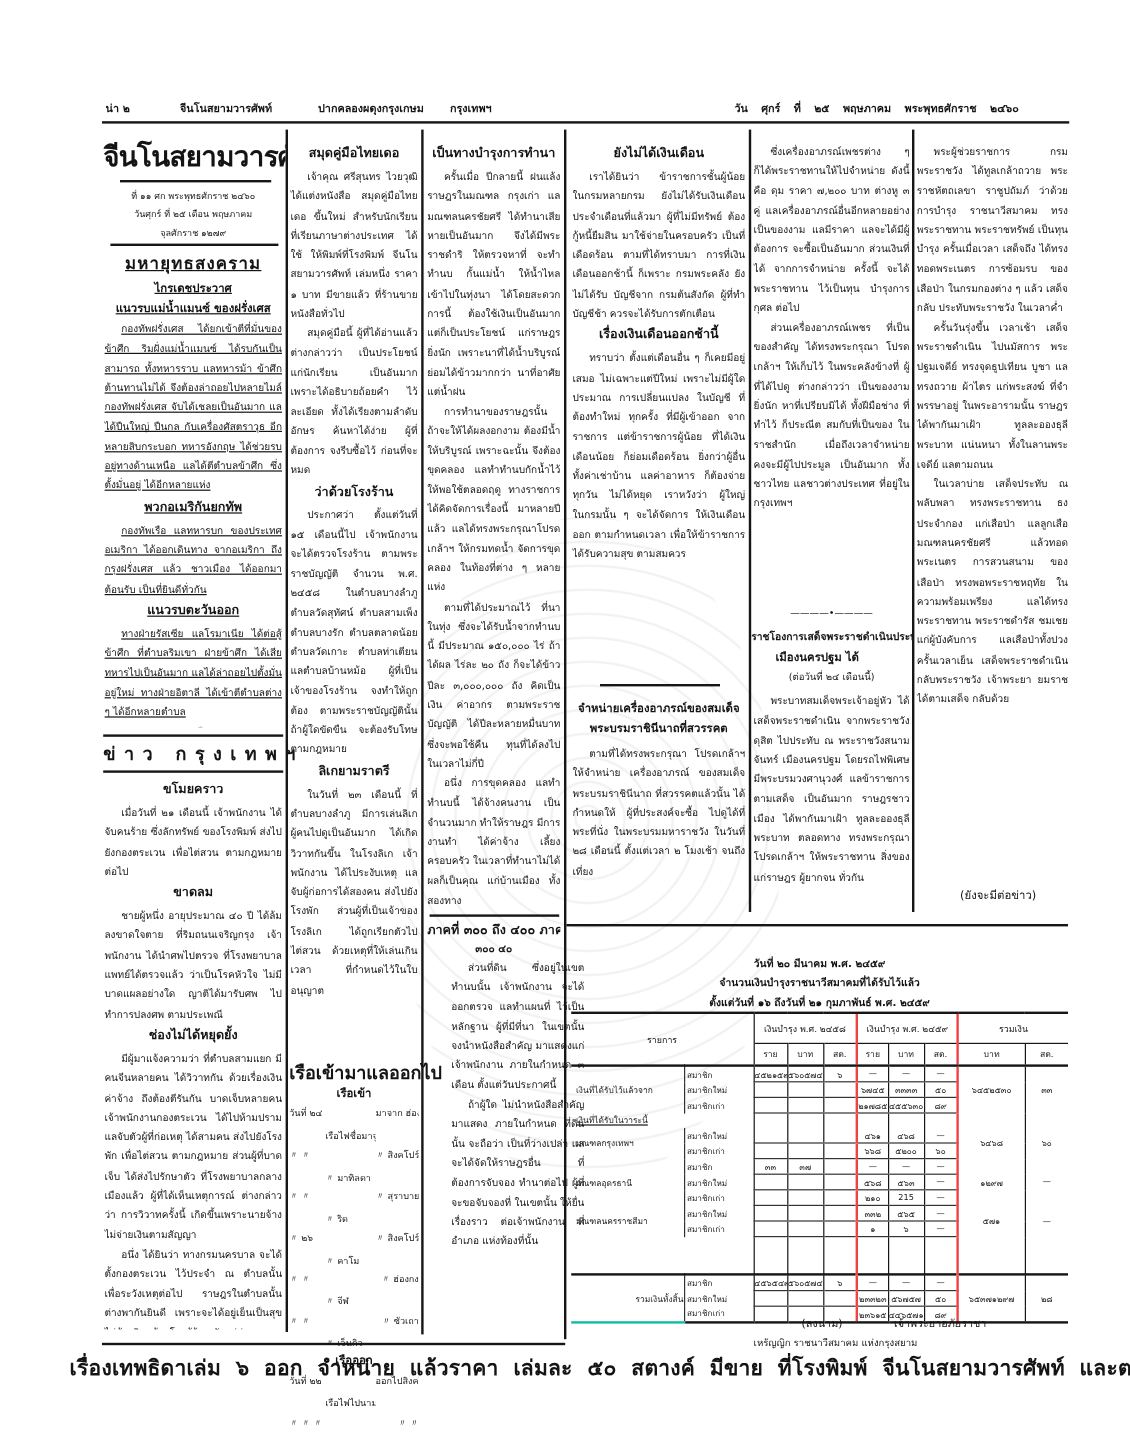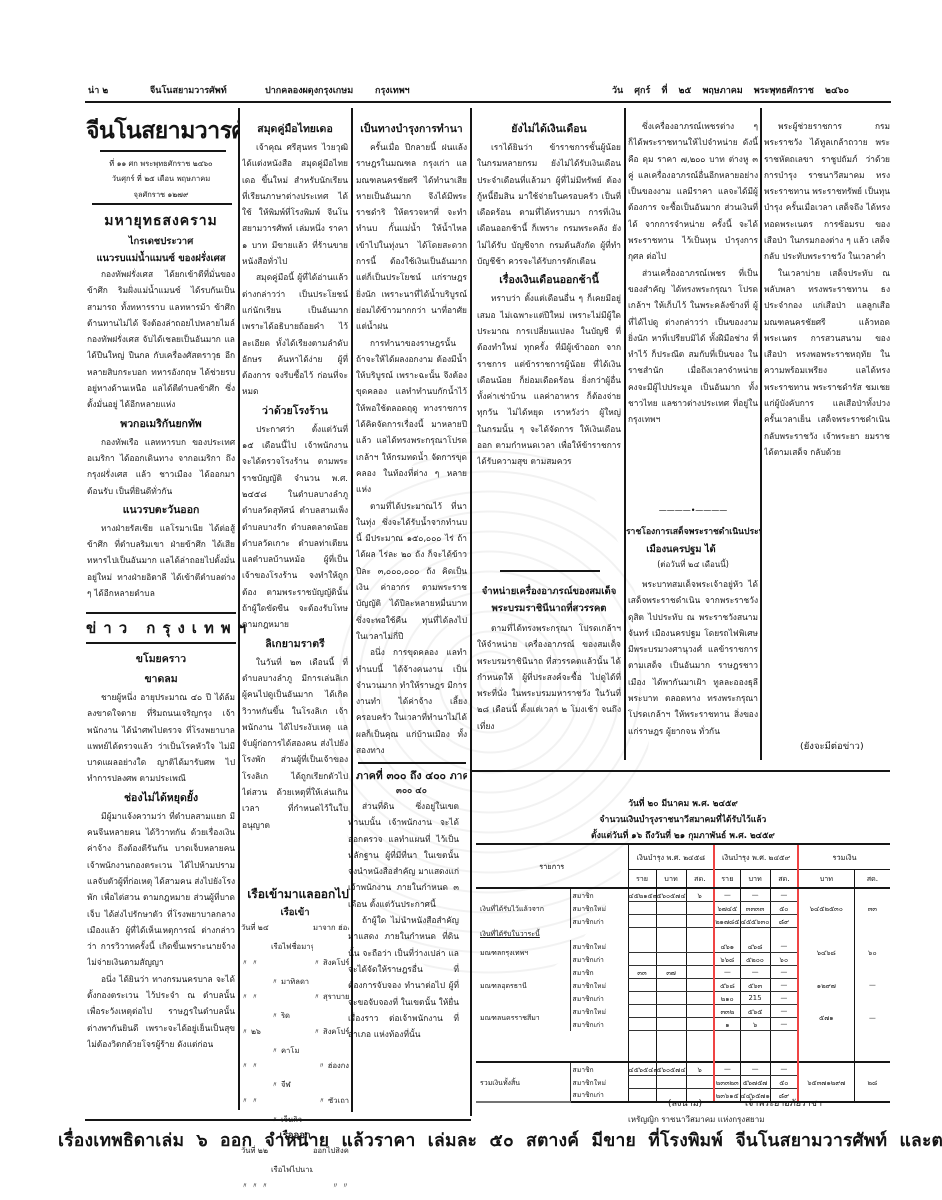--- a/index.html
+++ b/index.html
@@ -13,21 +13,21 @@
   .col p{margin:0;text-indent:14px;}
   .h{text-align:center;font-weight:bold;font-size:10.5px;line-height:18px;margin:1px 0 2px 0;white-space:nowrap;overflow:hidden;}
   .h-big{text-align:center;font-weight:bold;font-size:14px;line-height:20px;letter-spacing:1px;margin:2px 0;}
   .h-sub{text-align:center;font-size:9.5px;line-height:17px;font-weight:bold;}
   .masthead{position:absolute;left:86px;top:112px;width:152px;font-family:"DejaVu Serif",serif;font-size:23px;
             font-weight:bold;white-space:nowrap;overflow:hidden;text-align:center;letter-spacing:-0.5px;}
   .meta{position:absolute;left:86px;width:150px;font-size:7.5px;text-align:center;white-space:nowrap;overflow:hidden;}
   .section-banner{position:absolute;left:86px;top:612px;width:150px;height:28px;border-top:2px solid #161616;border-bottom:2px solid #161616;
                   font-size:15px;font-weight:bold;letter-spacing:7px;text-align:center;line-height:28px;white-space:nowrap;}
   .ships{position:absolute;left:241px;top:884px;width:108px;font-size:7.6px;}
-  .ships .title{font-size:12px;font-weight:bold;text-align:right;white-space:nowrap;line-height:20px;}
+  .ships .title{font-size:15px;font-weight:bold;text-align:center;white-space:nowrap;line-height:20px;}
   .ships .sub{font-size:9.5px;font-weight:bold;text-align:center;line-height:16px;}
   .ships .row{display:flex;justify-content:space-between;line-height:15.5px;white-space:nowrap;}
   .ships .row span{overflow:hidden;}
   .ships .c1{width:30px;} .ships .c2{width:42px;margin-top:19px;} .ships .c3{width:36px;text-align:right;}
   .tbl-title{position:absolute;left:476px;width:414px;text-align:center;font-size:8.6px;font-weight:bold;white-space:nowrap;}
   table.fund{position:absolute;left:476px;top:843px;width:414px;border-collapse:collapse;font-size:6.8px;table-layout:fixed;}
   table.fund th,table.fund td{padding:0;text-align:center;vertical-align:middle;overflow:hidden;white-space:nowrap;}
   table.fund thead tr.g th{height:24px;border-top:2px solid #161616;font-weight:normal;font-size:7.4px;}
   table.fund thead tr.s th{height:17px;border-top:1px solid #161616;border-bottom:2px solid #161616;font-weight:normal;font-size:7.2px;}
   table.fund td{height:12px;}
@@ -65,37 +65,38 @@
   <div class="vline" style="left:624px;top:108px;height:652px;"></div>
   <div class="vline" style="left:760px;top:108px;height:652px;"></div>
 
   <div class="masthead">จีนโนสยามวารศัพท์</div>
   <div class="rule" style="left:100px;top:150px;width:126px;height:1.5px;"></div>
   <div class="meta" style="top:157px;">ที่ ๑๑ ศก พระพุทธศักราช ๒๔๖๐</div>
   <div class="meta" style="top:172px;">วันศุกร์ ที่ ๒๕ เดือน พฤษภาคม</div>
   <div class="meta" style="top:188px;">จุลศักราช ๑๒๗๙</div>
   <div class="rule" style="left:92px;top:203px;width:140px;height:1.5px;"></div>
 
-  <div class="col" style="left:87px;top:208px;width:148px;height:398px;">
+  <div class="col" style="left:87px;top:208px;width:148px;height:398px;text-decoration:underline;">
     <div class="h-big">มหายุทธสงคราม</div>
     <div class="h-sub">ไกรเดชประวาศ</div>
     <div class="h-sub">แนวรบแม่น้ำแมนซ์ ของฝรั่งเศส</div>
     <p>กองทัพฝรั่งเศส ได้ยกเข้าตีที่มั่นของข้าศึก ริมฝั่งแม่น้ำแมนซ์ ได้รบกันเป็นสามารถ ทั้งทหารราบ แลทหารม้า ข้าศึกต้านทานไม่ได้ จึงต้องล่าถอยไปหลายไมล์ กองทัพฝรั่งเศส จับได้เชลยเป็นอันมาก แลได้ปืนใหญ่ ปืนกล กับเครื่องศัสตราวุธ อีกหลายสิบกระบอก ทหารอังกฤษ ได้ช่วยรบอยู่ทางด้านเหนือ แลได้ตีตำบลข้าศึก ซึ่งตั้งมั่นอยู่ ได้อีกหลายแห่ง</p>
     <div class="h">พวกอเมริกันยกทัพ</div>
     <p>กองทัพเรือ แลทหารบก ของประเทศอเมริกา ได้ออกเดินทาง จากอเมริกา ถึงกรุงฝรั่งเศส แล้ว ชาวเมือง ได้ออกมาต้อนรับ เป็นที่ยินดีทั่วกัน</p>
     <div class="h">แนวรบตะวันออก</div>
     <p>ทางฝ่ายรัสเซีย แลโรมาเนีย ได้ต่อสู้ข้าศึก ที่ตำบลริมเขา ฝ่ายข้าศึก ได้เสียทหารไปเป็นอันมาก แลได้ล่าถอยไปตั้งมั่นอยู่ใหม่ ทางฝ่ายอิตาลี ได้เข้าตีตำบลต่าง ๆ ได้อีกหลายตำบล</p>
     <div class="h">บราซิล</div>
 
   </div>
 
   <div class="section-banner">ข่าว กรุงเทพฯ</div>
 
   <div class="col" style="left:87px;top:648px;width:148px;height:460px;">
     <div class="h">ขโมยคราว</div>
+    <p>เมื่อวันที่ ๒๑ เดือนนี้ เจ้าพนักงาน ได้จับคนร้าย ซึ่งลักทรัพย์ ของโรงพิมพ์ ส่งไปยังกองตระเวน เพื่อไต่สวน ตามกฎหมายต่อไป</p>
     <div class="h">ขาดลม</div>
     <p>ชายผู้หนึ่ง อายุประมาณ ๔๐ ปี ได้ล้มลงขาดใจตาย ที่ริมถนนเจริญกรุง เจ้าพนักงาน ได้นำศพไปตรวจ ที่โรงพยาบาล แพทย์ได้ตรวจแล้ว ว่าเป็นโรคหัวใจ ไม่มีบาดแผลอย่างใด ญาติได้มารับศพ ไปทำการปลงศพ ตามประเพณี</p>
     <div class="h">ช่องไม่ได้หยุดยั้ง</div>
     <p>มีผู้มาแจ้งความว่า ที่ตำบลสามแยก มีคนจีนหลายคน ได้วิวาทกัน ด้วยเรื่องเงินค่าจ้าง ถึงต้องตีรันกัน บาดเจ็บหลายคน เจ้าพนักงานกองตระเวน ได้ไปห้ามปราม แลจับตัวผู้ที่ก่อเหตุ ได้สามคน ส่งไปยังโรงพัก เพื่อไต่สวน ตามกฎหมาย ส่วนผู้ที่บาดเจ็บ ได้ส่งไปรักษาตัว ที่โรงพยาบาลกลางเมืองแล้ว ผู้ที่ได้เห็นเหตุการณ์ ต่างกล่าวว่า การวิวาทครั้งนี้ เกิดขึ้นเพราะนายจ้าง ไม่จ่ายเงินตามสัญญา</p>
     <p>อนึ่ง ได้ยินว่า ทางกรมนครบาล จะได้ตั้งกองตระเวน ไว้ประจำ ณ ตำบลนั้น เพื่อระวังเหตุต่อไป ราษฎรในตำบลนั้น ต่างพากันยินดี เพราะจะได้อยู่เย็นเป็นสุข ไม่ต้องวิตกด้วยโจรผู้ร้าย ดังแต่ก่อน</p>
   </div>
 
   <div class="col" style="left:242px;top:118px;width:106px;height:760px;">
     <div class="h">สมุดคู่มือไทยเดอ</div>
     <p>เจ้าคุณ ศรีสุนทร ไวยวุฒิ ได้แต่งหนังสือ สมุดคู่มือไทยเดอ ขึ้นใหม่ สำหรับนักเรียน ที่เรียนภาษาต่างประเทศ ได้ใช้ ให้พิมพ์ที่โรงพิมพ์ จีนโนสยามวารศัพท์ เล่มหนึ่ง ราคา ๑ บาท มีขายแล้ว ที่ร้านขายหนังสือทั่วไป</p>
@@ -175,21 +176,21 @@
   <div class="col" style="left:356px;top:118px;width:111px;height:640px;">
     <div class="h">เป็นทางบำรุงการทำนา</div>
     <p>ครั้นเมื่อ ปีกลายนี้ ฝนแล้ง ราษฎรในมณฑล กรุงเก่า แลมณฑลนครชัยศรี ได้ทำนาเสียหายเป็นอันมาก จึงได้มีพระราชดำริ ให้ตรวจหาที่ จะทำทำนบ กั้นแม่น้ำ ให้น้ำไหลเข้าไปในทุ่งนา ได้โดยสะดวก การนี้ ต้องใช้เงินเป็นอันมาก แต่ก็เป็นประโยชน์ แก่ราษฎร ยิ่งนัก เพราะนาที่ได้น้ำบริบูรณ์ ย่อมได้ข้าวมากกว่า นาที่อาศัยแต่น้ำฝน</p>
     <p>การทำนาของราษฎรนั้น ถ้าจะให้ได้ผลงอกงาม ต้องมีน้ำ ให้บริบูรณ์ เพราะฉะนั้น จึงต้องขุดคลอง แลทำทำนบกักน้ำไว้ ให้พอใช้ตลอดฤดู ทางราชการ ได้คิดจัดการเรื่องนี้ มาหลายปีแล้ว แลได้ทรงพระกรุณาโปรดเกล้าฯ ให้กรมทดน้ำ จัดการขุดคลอง ในท้องที่ต่าง ๆ หลายแห่ง</p>
     <p>ตามที่ได้ประมาณไว้ ที่นาในทุ่ง ซึ่งจะได้รับน้ำจากทำนบนี้ มีประมาณ ๑๕๐,๐๐๐ ไร่ ถ้าได้ผล ไร่ละ ๒๐ ถัง ก็จะได้ข้าวปีละ ๓,๐๐๐,๐๐๐ ถัง คิดเป็นเงิน ค่าอากร ตามพระราชบัญญัติ ได้ปีละหลายหมื่นบาท ซึ่งจะพอใช้คืน ทุนที่ได้ลงไป ในเวลาไม่กี่ปี</p>
     <p>อนึ่ง การขุดคลอง แลทำทำนบนี้ ได้จ้างคนงาน เป็นจำนวนมาก ทำให้ราษฎร มีการงานทำ ได้ค่าจ้าง เลี้ยงครอบครัว ในเวลาที่ทำนาไม่ได้ ผลก็เป็นคุณ แก่บ้านเมือง ทั้งสองทาง</p>
   </div>
   <div class="rule" style="left:358px;top:762px;width:108px;height:1.5px;"></div>
   <div class="abs h" style="left:356px;top:765px;width:111px;">ภาคที่ ๓๐๐ ถึง ๔๐๐ ภาค</div>
   <div class="abs" style="left:356px;top:783px;width:111px;text-align:center;font-size:8.5px;font-weight:bold;">๓๐๐   ๔๐</div>
-  <div class="col" style="left:348px;top:798px;width:111px;height:312px;">
+  <div class="col" style="left:376px;top:798px;width:111px;height:312px;">
     <p>ส่วนที่ดิน ซึ่งอยู่ในเขตทำนบนั้น เจ้าพนักงาน จะได้ออกตรวจ แลทำแผนที่ ไว้เป็นหลักฐาน ผู้ที่มีที่นา ในเขตนั้น จงนำหนังสือสำคัญ มาแสดงแก่ เจ้าพนักงาน ภายในกำหนด ๓ เดือน ตั้งแต่วันประกาศนี้</p>
     <p>ถ้าผู้ใด ไม่นำหนังสือสำคัญมาแสดง ภายในกำหนด ที่ดินนั้น จะถือว่า เป็นที่ว่างเปล่า แลจะได้จัดให้ราษฎรอื่น ที่ต้องการจับจอง ทำนาต่อไป ผู้ที่จะขอจับจองที่ ในเขตนั้น ให้ยื่นเรื่องราว ต่อเจ้าพนักงาน ที่อำเภอ แห่งท้องที่นั้น</p>
   </div>
 
   <div class="col" style="left:477px;top:118px;width:144px;height:448px;">
     <div class="h">ยังไม่ได้เงินเดือน</div>
     <p>เราได้ยินว่า ข้าราชการชั้นผู้น้อย ในกรมหลายกรม ยังไม่ได้รับเงินเดือน ประจำเดือนที่แล้วมา ผู้ที่ไม่มีทรัพย์ ต้องกู้หนี้ยืมสิน มาใช้จ่ายในครอบครัว เป็นที่เดือดร้อน ตามที่ได้ทราบมา การที่เงินเดือนออกช้านี้ ก็เพราะ กรมพระคลัง ยังไม่ได้รับ บัญชีจาก กรมต้นสังกัด ผู้ที่ทำบัญชีช้า ควรจะได้รับการตักเตือน</p>
     <div class="h">เรื่องเงินเดือนออกช้านี้</div>
     <p>ทราบว่า ตั้งแต่เดือนอื่น ๆ ก็เคยมีอยู่เสมอ ไม่เฉพาะแต่ปีใหม่ เพราะไม่มีผู้ใดประมาณ การเปลี่ยนแปลง ในบัญชี ที่ต้องทำใหม่ ทุกครั้ง ที่มีผู้เข้าออก จากราชการ แต่ข้าราชการผู้น้อย ที่ได้เงินเดือนน้อย ก็ย่อมเดือดร้อน ยิ่งกว่าผู้อื่น ทั้งค่าเช่าบ้าน แลค่าอาหาร ก็ต้องจ่ายทุกวัน ไม่ได้หยุด เราหวังว่า ผู้ใหญ่ในกรมนั้น ๆ จะได้จัดการ ให้เงินเดือนออก ตามกำหนดเวลา เพื่อให้ข้าราชการ ได้รับความสุข ตามสมควร</p>
   </div>
@@ -207,20 +208,21 @@
   <div class="abs" style="left:628px;top:506px;width:130px;text-align:center;font-size:8px;white-space:nowrap;overflow:hidden;">————•————</div>
   <div class="abs h" style="left:626px;top:522px;width:134px;font-size:8.6px;line-height:16px;">ราชโองการเสด็จพระราชดำเนินประพาศ</div>
   <div class="abs h" style="left:626px;top:540px;width:110px;font-size:9.5px;line-height:16px;">เมืองนครปฐม ได้</div>
   <div class="abs" style="left:626px;top:558px;width:134px;text-align:center;font-size:8px;">(ต่อวันที่ ๒๔ เดือนนี้)</div>
   <div class="col" style="left:628px;top:576px;width:130px;height:184px;">
     <p>พระบาทสมเด็จพระเจ้าอยู่หัว ได้เสด็จพระราชดำเนิน จากพระราชวังดุสิต ไปประทับ ณ พระราชวังสนามจันทร์ เมืองนครปฐม โดยรถไฟพิเศษ มีพระบรมวงศานุวงศ์ แลข้าราชการ ตามเสด็จ เป็นอันมาก ราษฎรชาวเมือง ได้พากันมาเฝ้า ทูลละอองธุลีพระบาท ตลอดทาง ทรงพระกรุณา โปรดเกล้าฯ ให้พระราชทาน สิ่งของ แก่ราษฎร ผู้ยากจน ทั่วกัน</p>
   </div>
 
   <div class="col" style="left:764px;top:118px;width:126px;height:617px;">
     <p>พระผู้ช่วยราชการ กรมพระราชวัง ได้ทูลเกล้าถวาย พระราชหัตถเลขา ราชูปถัมภ์ ว่าด้วย การบำรุง ราชนาวีสมาคม ทรงพระราชทาน พระราชทรัพย์ เป็นทุนบำรุง ครั้นเมื่อเวลา เสด็จถึง ได้ทรงทอดพระเนตร การซ้อมรบ ของเสือป่า ในกรมกองต่าง ๆ แล้ว เสด็จกลับ ประทับพระราชวัง ในเวลาค่ำ</p>
+    <p>ครั้นวันรุ่งขึ้น เวลาเช้า เสด็จพระราชดำเนิน ไปนมัสการ พระปฐมเจดีย์ ทรงจุดธูปเทียน บูชา แลทรงถวาย ผ้าไตร แก่พระสงฆ์ ที่จำพรรษาอยู่ ในพระอารามนั้น ราษฎร ได้พากันมาเฝ้า ทูลละอองธุลีพระบาท แน่นหนา ทั้งในลานพระเจดีย์ แลตามถนน</p>
     <p>ในเวลาบ่าย เสด็จประทับ ณ พลับพลา ทรงพระราชทาน ธงประจำกอง แก่เสือป่า แลลูกเสือ มณฑลนครชัยศรี แล้วทอดพระเนตร การสวนสนาม ของเสือป่า ทรงพอพระราชหฤทัย ในความพร้อมเพรียง แลได้ทรงพระราชทาน พระราชดำรัส ชมเชย แก่ผู้บังคับการ แลเสือป่าทั้งปวง ครั้นเวลาเย็น เสด็จพระราชดำเนิน กลับพระราชวัง เจ้าพระยา ยมราช ได้ตามเสด็จ กลับด้วย</p>
   </div>
   <div class="abs" style="left:800px;top:738px;font-size:9.5px;white-space:nowrap;">(ยังจะมีต่อข่าว)</div>
 
   <div class="rule" style="left:472px;top:770px;width:418px;height:1.5px;"></div>
   <div class="tbl-title" style="top:796px;">วันที่ ๒๐ มีนาคม พ.ศ. ๒๔๕๙</div>
   <div class="tbl-title" style="top:812px;">จำนวนเงินบำรุงราชนาวีสมาคมที่ได้รับไว้แล้ว</div>
   <div class="tbl-title" style="top:828px;">ตั้งแต่วันที่ ๑๖ ถึงวันที่ ๒๑ กุมภาพันธ์ พ.ศ. ๒๔๕๙</div>
 
   <table class="fund">
@@ -379,21 +381,21 @@
           <td class="bl"></td>
           <td class="bl"></td>
         <td class="bl2"></td>
           <td class="bl"></td>
           <td class="bl"></td>
         <td class="bl2"></td>
           <td class="bl"></td>
       </tr>
 
       <tr style="border-top:2px solid #161616;">
-        <td rowspan="3" class="grp" style="text-align:left;border-bottom:2px solid #737373;">รวมเงินทั้งสิ้น</td>
+        <td rowspan="3" class="grp" style="text-align:right;border-bottom:2px solid #14b8a6;">รวมเงินทั้งสิ้น</td>
         <td class="subl">สมาชิก</td>
         <td class="bl num">๔๕๖๕๔๗</td>
         <td class="bl num">๕๖๐๕๗๔๐</td>
         <td class="bl num">๖</td>
         <td class="bl2 num">—</td>
         <td class="bl num">—</td>
         <td class="bl num">—</td>
         <td rowspan="3" class="bl2" style="border-bottom:2px solid #161616;">๖๕๓๗๑๒๙๗</td>
         <td rowspan="3" class="bl" style="border-bottom:2px solid #161616;">๒๘</td>
       </tr>

